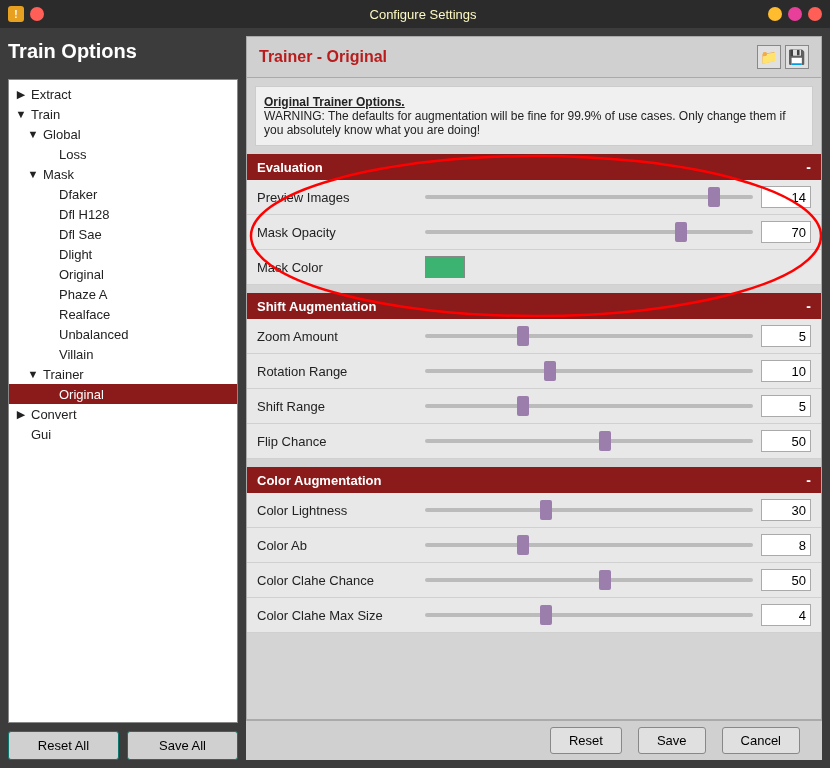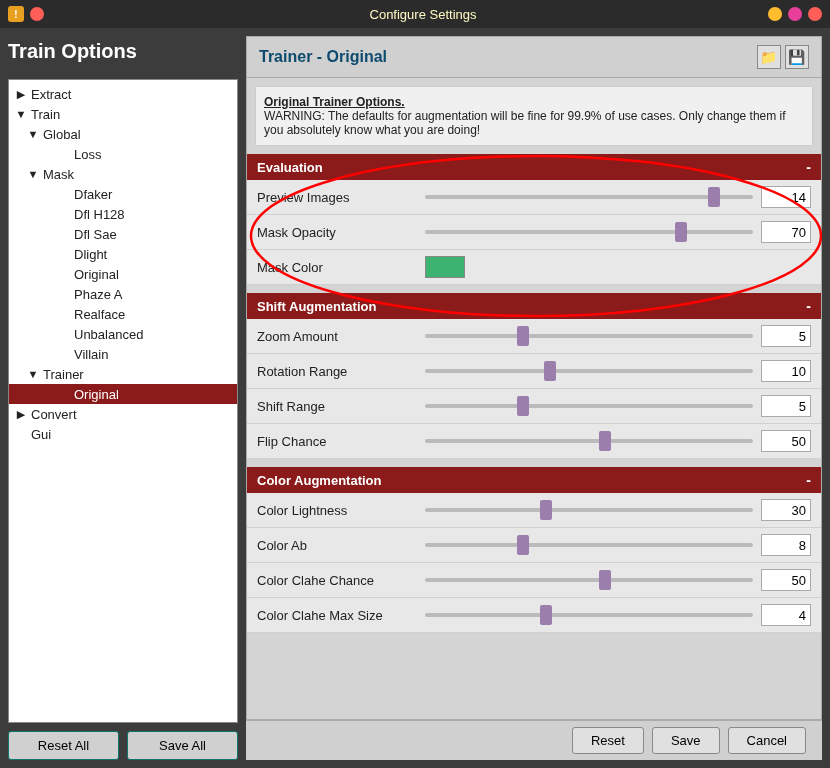--- a/index.html
+++ b/index.html
@@ -80,21 +80,21 @@
       color: #222;
       font-size: 13px;
     }
     .tree-item.selected { background: #8b1a1a; color: white; }
 
     .tree-icon {
       width: 16px; height: 16px; margin-right: 2px; flex-shrink: 0;
       display: inline-flex; align-items: center; justify-content: center; font-size: 11px;
     }
     .indent1 { padding-left: 16px; }
-    .indent2 { padding-left: 32px; gap: 15px; }
+    .indent2 { padding-left: 32px; }
 
     .bottom-buttons {
       display: flex;
       gap: 8px;
     }
     .bottom-btn {
       flex: 1;
       padding: 6px;
       background: #d0d0d0;
       border: 1px solid #0f766e;
@@ -116,21 +116,21 @@
       background: #d0d0d0;
       border: 1px solid #aaa;
       padding: 8px 12px;
       display: flex;
       align-items: center;
       justify-content: space-between;
     }
     .panel-header-title {
       font-size: 16px;
       font-weight: bold;
-      color: #0c4a6e;
+      color: #b91c1c;
     }
     .panel-header-icons { display: flex; gap: 4px; }
     .panel-icon-btn {
       width: 24px; height: 24px; border: 1px solid #888; background: #e0e0e0;
       display: flex; align-items: center; justify-content: center; cursor: pointer;
       font-size: 14px;
     }
 
     .panel-body {
       flex: 1;
@@ -223,22 +223,22 @@
       border: 1px solid #888;
       cursor: pointer;
     }
 
     .footer-bar {
       background: #d0d0d0;
       border-top: 1px solid #aaa;
       display: flex;
       justify-content: flex-end;
       align-items: center;
-      padding: 6px 16px;
-      gap: 8px;
+      padding: 6px 22px;
+      gap: 16px;
     }
     .footer-btn {
       padding: 5px 18px;
       background: #e0e0e0;
       border: 1px solid #888;
       border-radius: 3px;
       cursor: pointer;
       font-size: 13px;
     }
 

